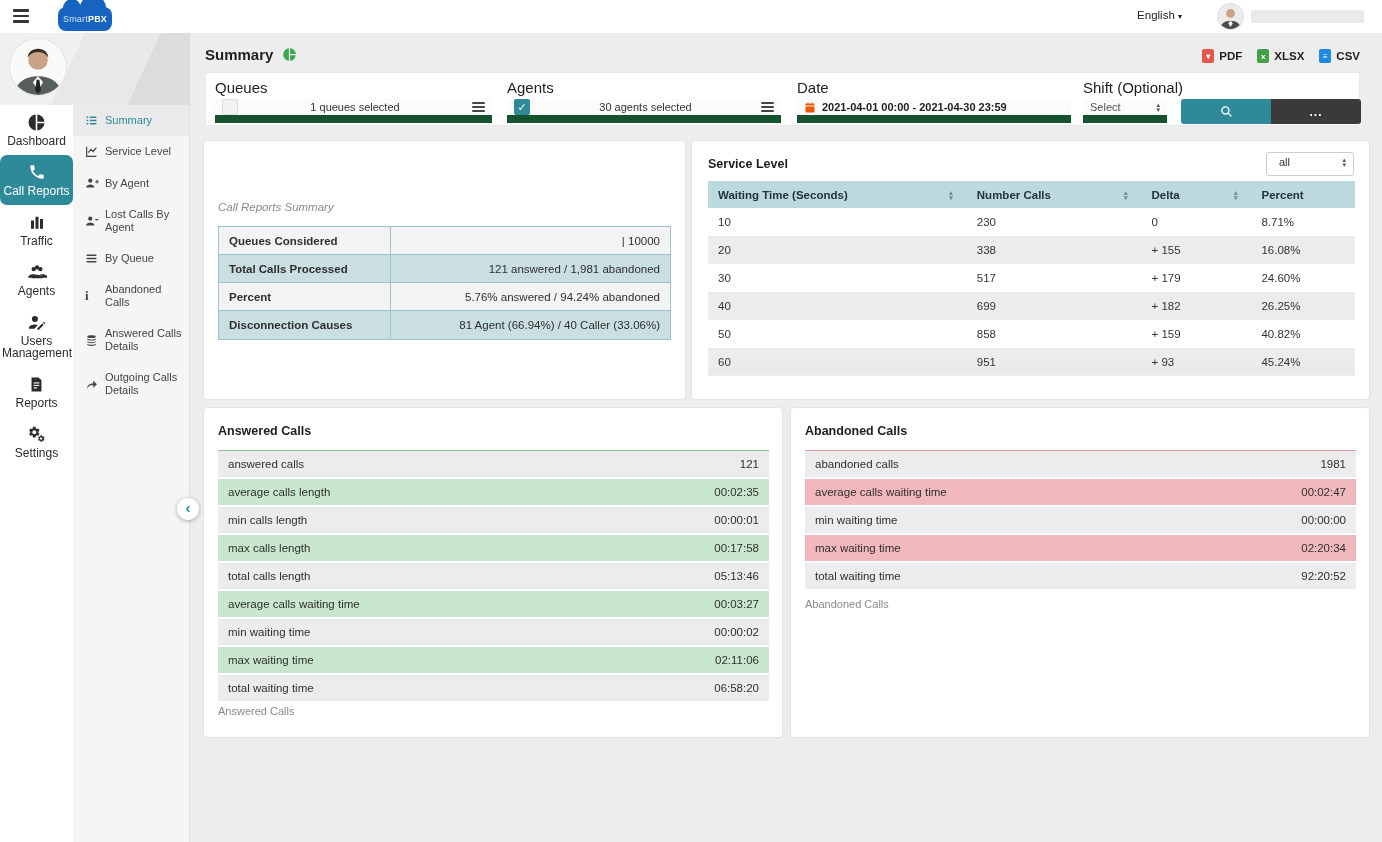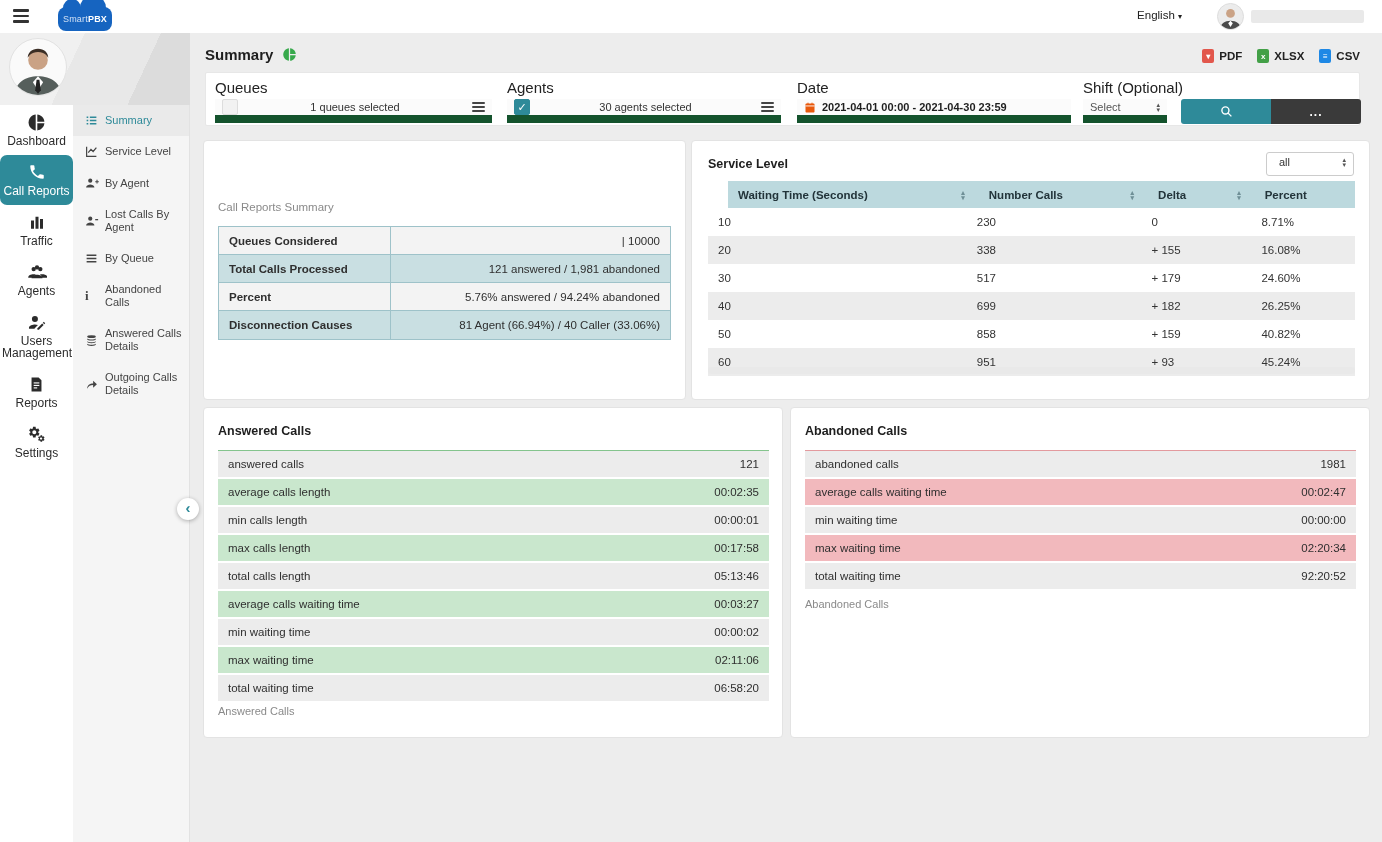--- a/index.html
+++ b/index.html
@@ -76,21 +76,21 @@
   .crs-table { position:absolute; left:14px; top:85px; width:453px; border:1px solid #9ec2c9; }
   .crs-row { display:flex; height:28px; align-items:center; font-size:11.5px; border-bottom:1px solid #9ec2c9; }
   .crs-row:last-child { border-bottom:none; }
   .crs-row.alt { background:#c9dfe2; }
   .crs-row:not(.alt) { background:#f3f3f3; }
   .crs-label { width:172px; padding-left:10px; border-right:1px solid #9ec2c9; height:100%; display:flex; align-items:center; font-weight:bold; color:#2f2f2f; }
   .crs-value { flex:1; text-align:right; padding-right:10px; color:#2f2f2f; }
   
   .sl-select { position:absolute; right:15px; top:11px; width:88px; height:24px; border:1px solid #ccc; border-radius:3px; background:#fff; display:flex; align-items:center; padding:0 7px 4px 12px; font-size:11px; color:#333; cursor:pointer; }
   .sl-table { position:absolute; left:16px; top:40px; width:647px; font-size:11.5px; }
-  .sl-head { display:flex; height:27px; align-items:center; background:#bcd9de; font-weight:bold; color:#22343a;margin-left:20px; }
+  .sl-head { display:flex; height:27px; align-items:center; background:#bcd9de; font-weight:bold; color:#22343a; }
   .sl-row { display:flex; height:28px; align-items:center; color:#333; }
   .sl-row:nth-child(odd) { background:#ececec; }
   .sl-row:nth-child(even) { background:#fff; }
   .c1 { width:40%; padding-left:10px; display:flex; align-items:center; }
   .c2 { width:27%; padding-left:10px; display:flex; align-items:center; }
   .c3 { width:17%; padding-left:10px; display:flex; align-items:center; }
   .c4 { width:16%; padding-left:10px; }
   .sort { margin-left:auto; margin-right:14px; display:inline-flex; flex-direction:column; line-height:5px; font-size:7px; color:#6e8f96; cursor:pointer; }
   .sl-scroll { position:absolute; left:16px; top:226px; width:647px; height:7px; background:#e9e9e9; border-radius:3px; cursor:pointer; }
   
@@ -364,21 +364,21 @@
           <path d="M15 15l6 6"></path>
         </svg>
     </div>
     <div class="btn-more">
         <span>...</span>
       </div>
   </div>
 </div>
 
 <div class="panel" style="left:203px; top:140px; width:483px; height:260px;">
-  <div class="p-subtle" style="position:absolute; left:14px; top:60px;">Call Reports Summary</div>
+  <div class="p-subtle" style="position:absolute; left:14px; top:60px;font-style:italic;">Call Reports Summary</div>
   <div class="crs-table">
     <div class="crs-row">
       <div class="crs-label">Queues Considered</div>
       <div class="crs-value">| 10000</div>
     </div>
     <div class="crs-row alt">
       <div class="crs-label">Total Calls Processed</div>
       <div class="crs-value">121 answered / 1,981 abandoned</div>
     </div>
     <div class="crs-row">

